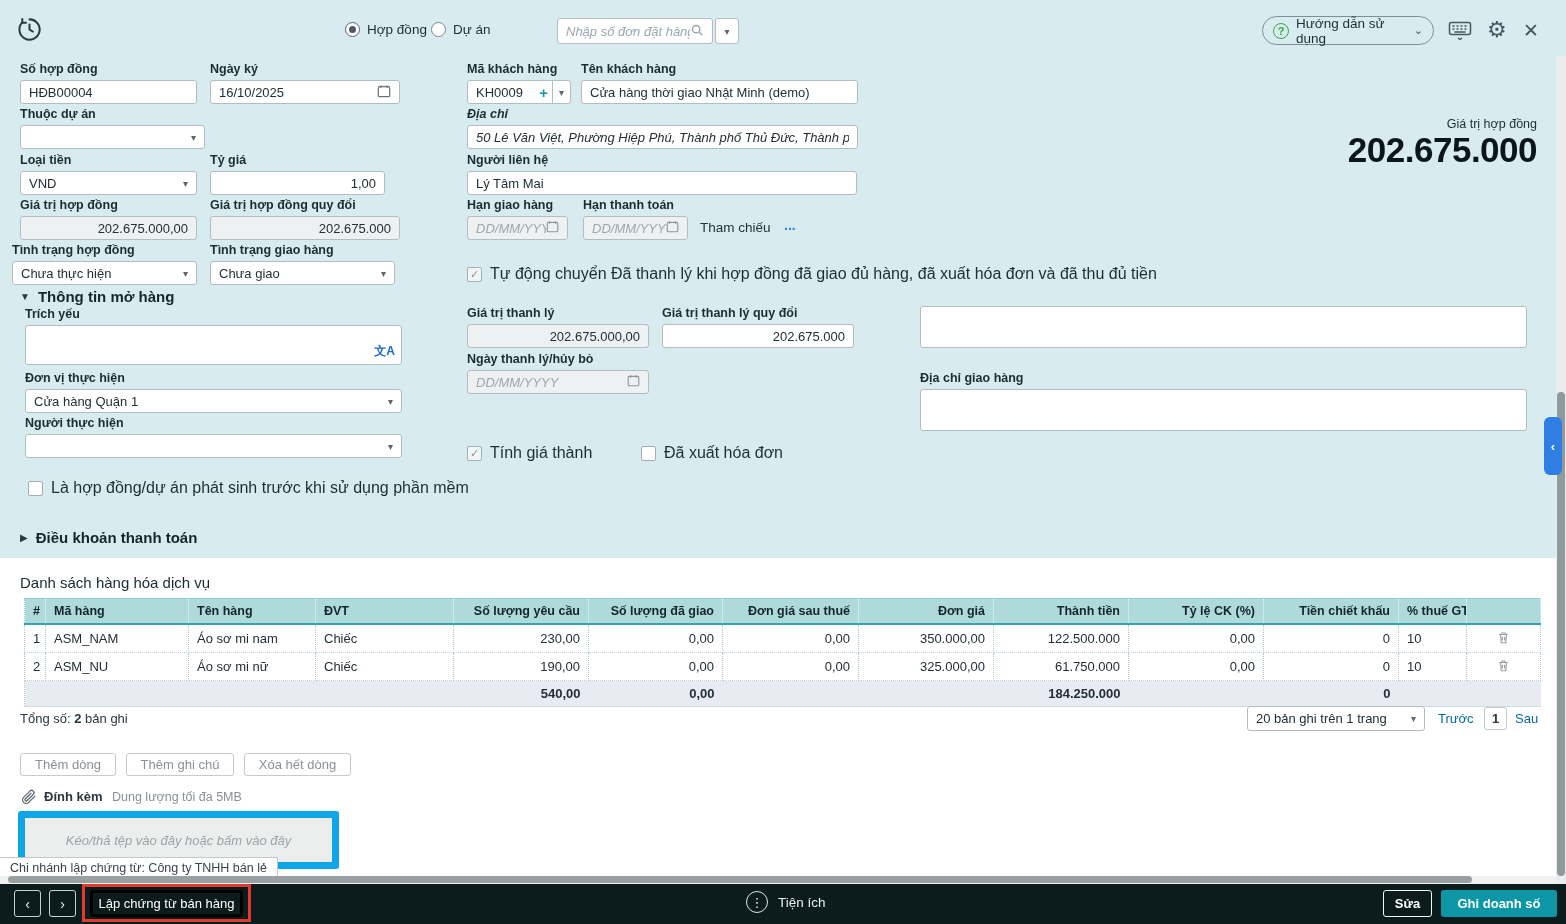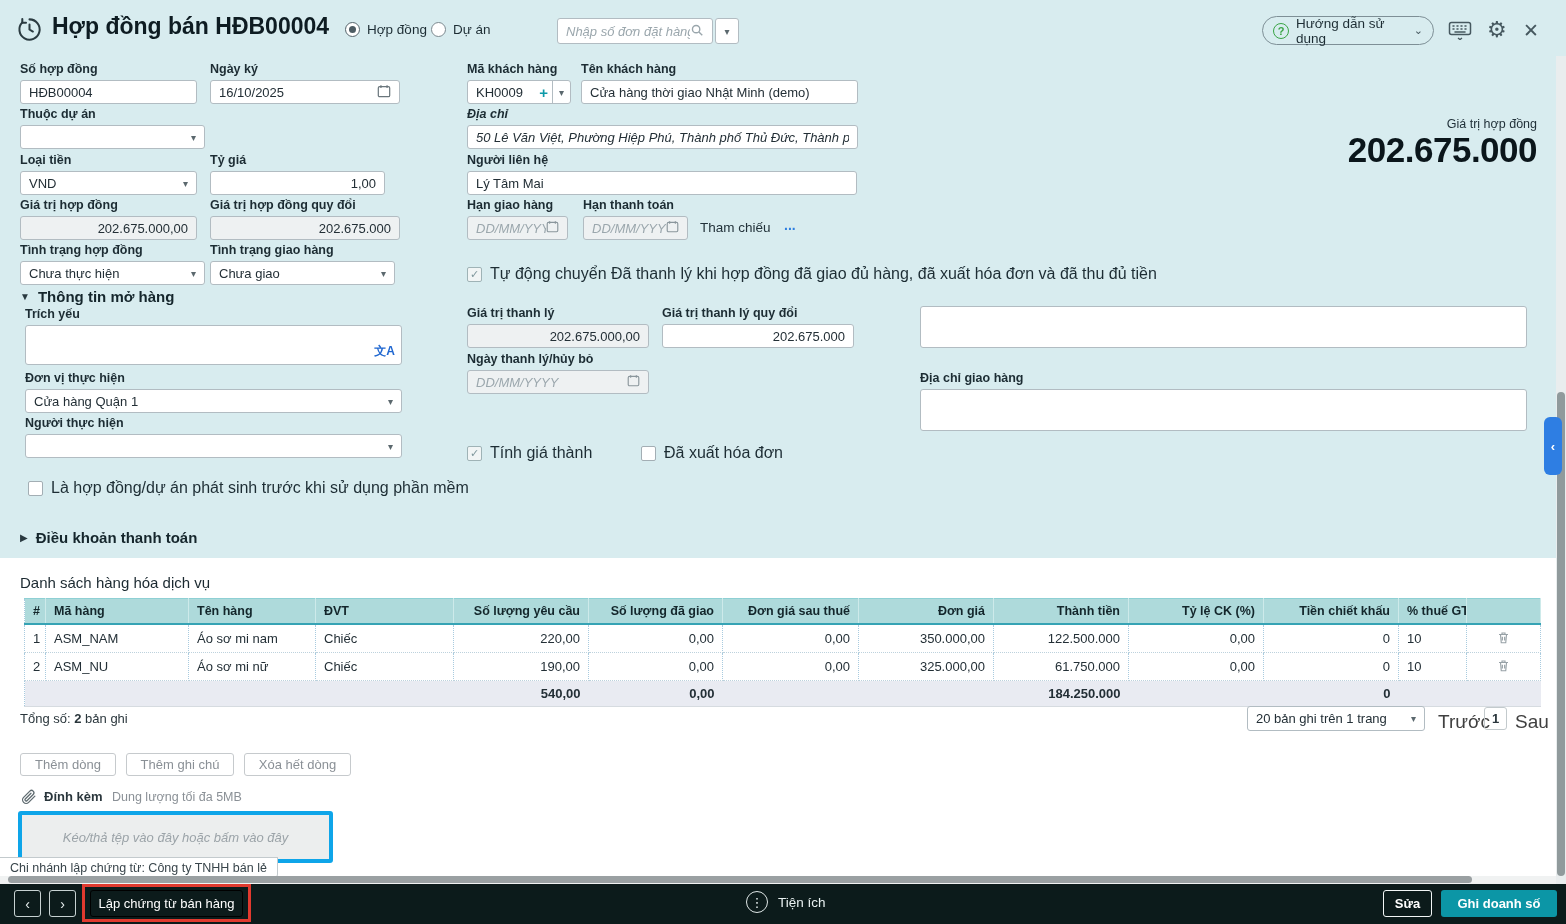--- a/index.html
+++ b/index.html
@@ -55,41 +55,41 @@
            overflow:hidden;white-space:nowrap;}
   .grid td{height:27px;padding:0 8px;border-right:1px dotted #a8cbdf;border-bottom:1px dotted #bdd2dd;
            overflow:hidden;white-space:nowrap;background:#fff;}
   .grid td:first-child,.grid th:first-child{border-left:1px dotted #a8cbdf;}
   .grid tfoot td{background:#e9ebf2;border-right:0;border-left:0;border-bottom:1px solid #d6dbe0;font-weight:700;height:25px;}
   .r{text-align:right;} .c{text-align:center;} .l{text-align:left;}
   .trashcell{text-align:center;border-right:1px dotted #a8cbdf;}
 
   .totline{position:absolute;left:20px;top:711px;font-size:13px;color:#2a363c;}
   .pgsize{position:absolute;left:1247px;top:706px;width:178px;height:25px;}
-  .pgnav{position:absolute;font-size:19px;color:#404040;}
+  .pgnav{position:absolute;font-size:13px;color:#0369a1;}
   .pgbox{position:absolute;left:1484px;top:707px;width:21px;height:21px;border:1px solid #c3cacd;border-radius:3px;
          font-size:13px;color:#2a363c;display:flex;align-items:center;justify-content:center;font-weight:700;}
   .rowbtn{position:absolute;top:753px;height:23px;border:1px solid #c6cacd;border-radius:3px;background:#fff;
           font-size:13px;color:#8a9096;display:flex;align-items:center;justify-content:center;box-sizing:border-box;}
-  .dropzone{position:absolute;left:18px;top:811px;width:307px;height:44px;background:#eceeee;border:4px solid #0ea5e9;
+  .dropzone{position:absolute;left:18px;top:811px;width:307px;height:44px;background:#eceeee;border:7px solid #0ea5e9;
             border-radius:3px;display:flex;align-items:center;justify-content:center;font-size:13px;color:#9ba3a8;font-style:italic;}
   .statustab{position:absolute;left:0;top:857px;height:19px;background:#fff;border:1px solid #c3cacd;border-left:0;
              display:flex;align-items:center;padding:0 10px;font-size:12.5px;color:#39454b;border-radius:0 0 4px 0;}
   .hscroll{position:absolute;left:0;top:876px;width:1556px;height:8px;background:#f0f2f2;}
   .hthumb{position:absolute;left:8px;top:876px;width:1464px;height:7px;background:#9aa0a2;border-radius:4px;}
   .vscroll{position:absolute;left:1556px;top:56px;width:10px;height:828px;background:#e9edee;}
   .vthumb{position:absolute;left:1557px;top:392px;width:8px;height:484px;background:#909a9c;border-radius:4px;}
   .handle{position:absolute;left:1544px;top:417px;width:18px;height:58px;background:#2e7ee3;border-radius:6px;
           color:#fff;display:flex;align-items:center;justify-content:center;font-size:13px;font-weight:700;}
 
   
   .bbar{position:absolute;left:0;top:884px;width:1566px;height:40px;background:#0c1b1b;}
   .navbtn{position:absolute;top:890px;width:27px;height:27px;border:1px solid #c7d2d2;border-radius:3px;color:#e8efef;
           display:flex;align-items:center;justify-content:center;font-size:14px;box-sizing:border-box;}
-  .docbtn{position:absolute;left:90px;top:890px;width:153px;height:27px;border:1px solid #000000;border-radius:3px;
+  .docbtn{position:absolute;left:90px;top:890px;width:153px;height:27px;border:3px solid #000000;border-radius:3px;
           color:#fff;font-size:13px;display:flex;align-items:center;justify-content:center;box-sizing:border-box;}
   .redbox{position:absolute;left:82px;top:884px;width:169px;height:38px;border:3px solid #e13a2f;box-sizing:border-box;}
   .util{position:absolute;left:746px;top:891px;display:flex;align-items:center;gap:10px;color:#e9f1f1;font-size:13.5px;}
   .utilicon{width:22px;height:22px;border:1.5px solid #dfe7e7;border-radius:50%;display:flex;align-items:center;
             justify-content:center;font-size:13px;box-sizing:border-box;}
   .editbtn{position:absolute;left:1383px;top:890px;width:49px;height:27px;border:1px solid #f2f6f6;border-radius:3px;
            color:#fff;font-size:13px;font-weight:700;display:flex;align-items:center;justify-content:center;box-sizing:border-box;}
   .savebtn{position:absolute;left:1441px;top:890px;width:116px;height:27px;background:#0c96a6;border-radius:3px;
            color:#fff;font-size:13px;font-weight:700;display:flex;align-items:center;justify-content:center;}
   .translate{position:absolute;right:6px;bottom:4px;color:#1e66d0;font-size:12px;font-weight:700;}
@@ -100,21 +100,20 @@
 
 <div class="screen">
 
   <span style="position:absolute;left:16px;top:16px;">
     <svg width="27" height="27" viewBox="0 0 24 24" fill="none" stroke="#2b3b41" stroke-width="1.8" stroke-linecap="round">
       <path d="M12 3a9 9 0 1 1-6.4 2.7"></path>
         <path d="M5.6 2.6v3.3h3.3"></path>
         <path d="M12 7.5V12l3 1.8"></path>
     </svg>
   </span>
-  <div class="title">Hợp đồng bán HĐB00004</div>
 
   <div class="radwrap" style="left:345px;top:22px;">
     <span class="radio on"></span>
     <span>Hợp đồng</span>
   </div>
   <div class="radwrap" style="left:431px;top:22px;">
     <span class="radio"></span>
     <span>Dự án</span>
   </div>
 
@@ -187,21 +186,21 @@
     <div class="inp num ro">
         <span>202.675.000,00</span>
       </div>
   </div>
   <div class="fld" style="left:210px;top:198px;width:190px;">
     <span class="lbl">Giá trị hợp đồng quy đổi</span>
     <div class="inp num ro">
         <span>202.675.000</span>
       </div>
   </div>
-  <div class="fld" style="left:20px;top:243px;width:185px;">
+  <div class="fld" style="left:12px;top:243px;width:185px;">
     <span class="lbl">Tình trạng hợp đồng</span>
     <div class="inp">
         <span class="sp">Chưa thực hiện</span>
         <span class="arr">▾</span>
       </div>
   </div>
   <div class="fld" style="left:210px;top:243px;width:185px;">
     <span class="lbl">Tình trạng giao hàng</span>
     <div class="inp">
         <span class="sp">Chưa giao</span>
@@ -377,21 +376,21 @@
         <th class="r">% thuế GTG</th>
         <th></th>
       </tr>
     </thead>
     <tbody>
       <tr>
         <td class="c">1</td>
         <td class="l">ASM_NAM</td>
         <td class="l">Áo sơ mi nam</td>
         <td class="l">Chiếc</td>
-        <td class="r">220,00</td>
+        <td class="r">230,00</td>
         <td class="r">0,00</td>
         <td class="r">0,00</td>
         <td class="r">350.000,00</td>
         <td class="r">122.500.000</td>
         <td class="r">0,00</td>
         <td class="r">0</td>
         <td class="l">10</td>
         <td class="trashcell">
           <span><svg width="15" height="15" viewBox="0 0 20 20" fill="none" stroke="#97a1a6" stroke-width="1.5">
                 <path d="M4 6h12M8 6V4h4v2M6 6l1 11h6l1-11M8.5 9v5M11.5 9v5"></path>

